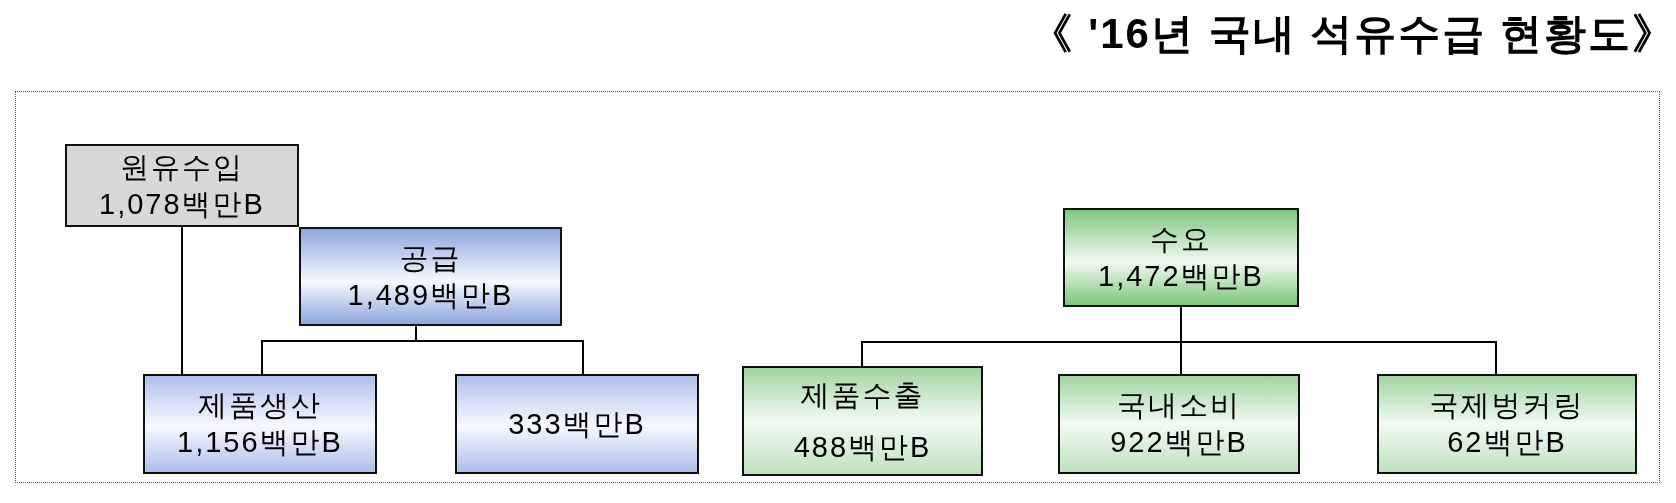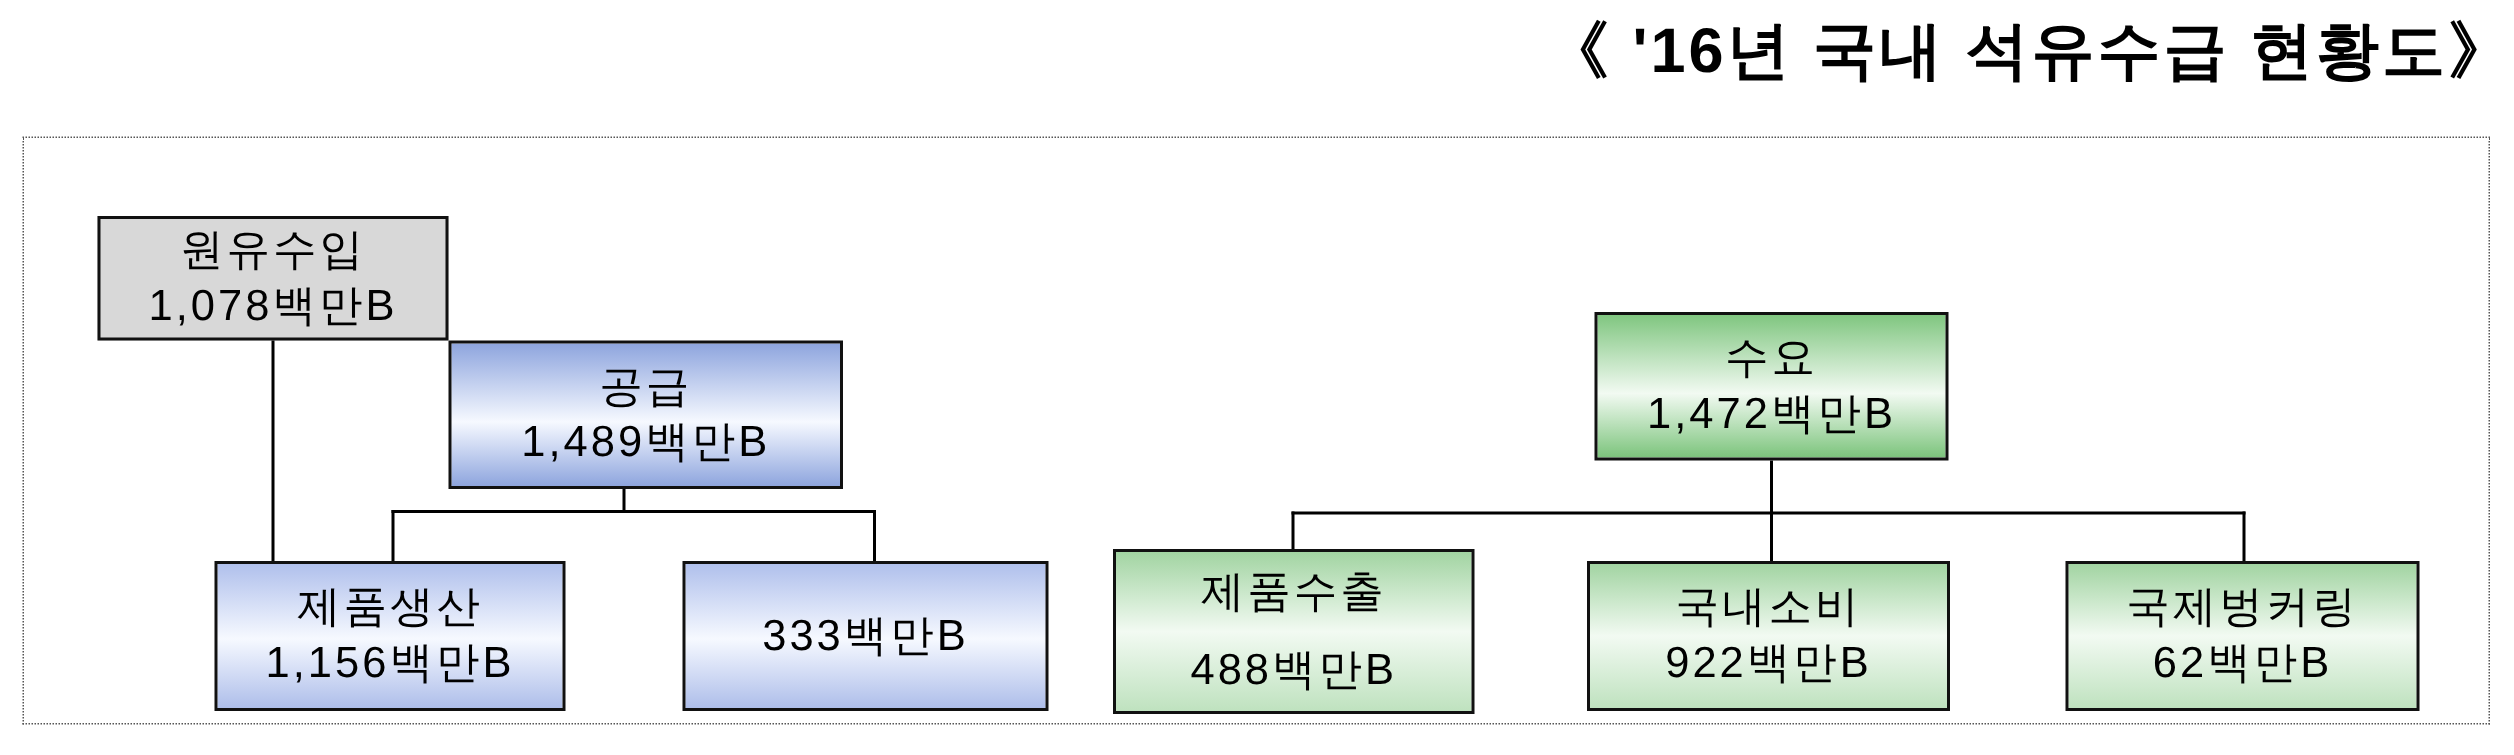--- a/index.html
+++ b/index.html
@@ -28,21 +28,21 @@
   .fill-green-a { background:linear-gradient(180deg,#80c680 0%,#f2faf2 55%,#7cc47c 100%); }
   .fill-green-b { background:linear-gradient(180deg,#a2d4a2 0%,#f2faf2 50%,#bfe2bf 100%); }
 
   .n0 { left:65px;   top:101px; width:234px; height:83px;margin-top:43px;  }
   .n1 { left:299px;  top:208px; width:263px; height:99px;margin-top:19px;  }
   .n2 { left:1063px; top:208px; width:236px; height:99px;align-items:center;  }
   .n3 { left:143px;  top:374px; width:234px; height:100px; }
   .n4 { left:455px;  top:374px; width:244px; height:100px; }
   .n5 { left:742px;  top:366px; width:241px; height:110px;gap:15px; }
   .n6 { left:1058px; top:374px; width:242px; height:100px; }
-  .n7 { left:1377px; top:374px; width:236px; height:100px; }
+  .n7 { left:1377px; top:374px; width:260px; height:100px; }
 
   .line { position:absolute; background:#000; }
   .l1 { left:181px;  top:184px; width:2px;   height:190px; }
   .l2 { left:415px;  top:307px; width:2px;   height:35px;  }
   .l3 { left:261px;  top:340px; width:323px; height:2px;   }
   .l4 { left:261px;  top:340px; width:2px;   height:34px;  }
   .l5 { left:582px;  top:340px; width:2px;   height:34px;  }
   .l6 { left:1180px; top:307px; width:2px;   height:67px;  }
   .l7 { left:861px;  top:341px; width:636px; height:2px;   }
   .l8 { left:861px;  top:341px; width:2px;   height:33px;  }

